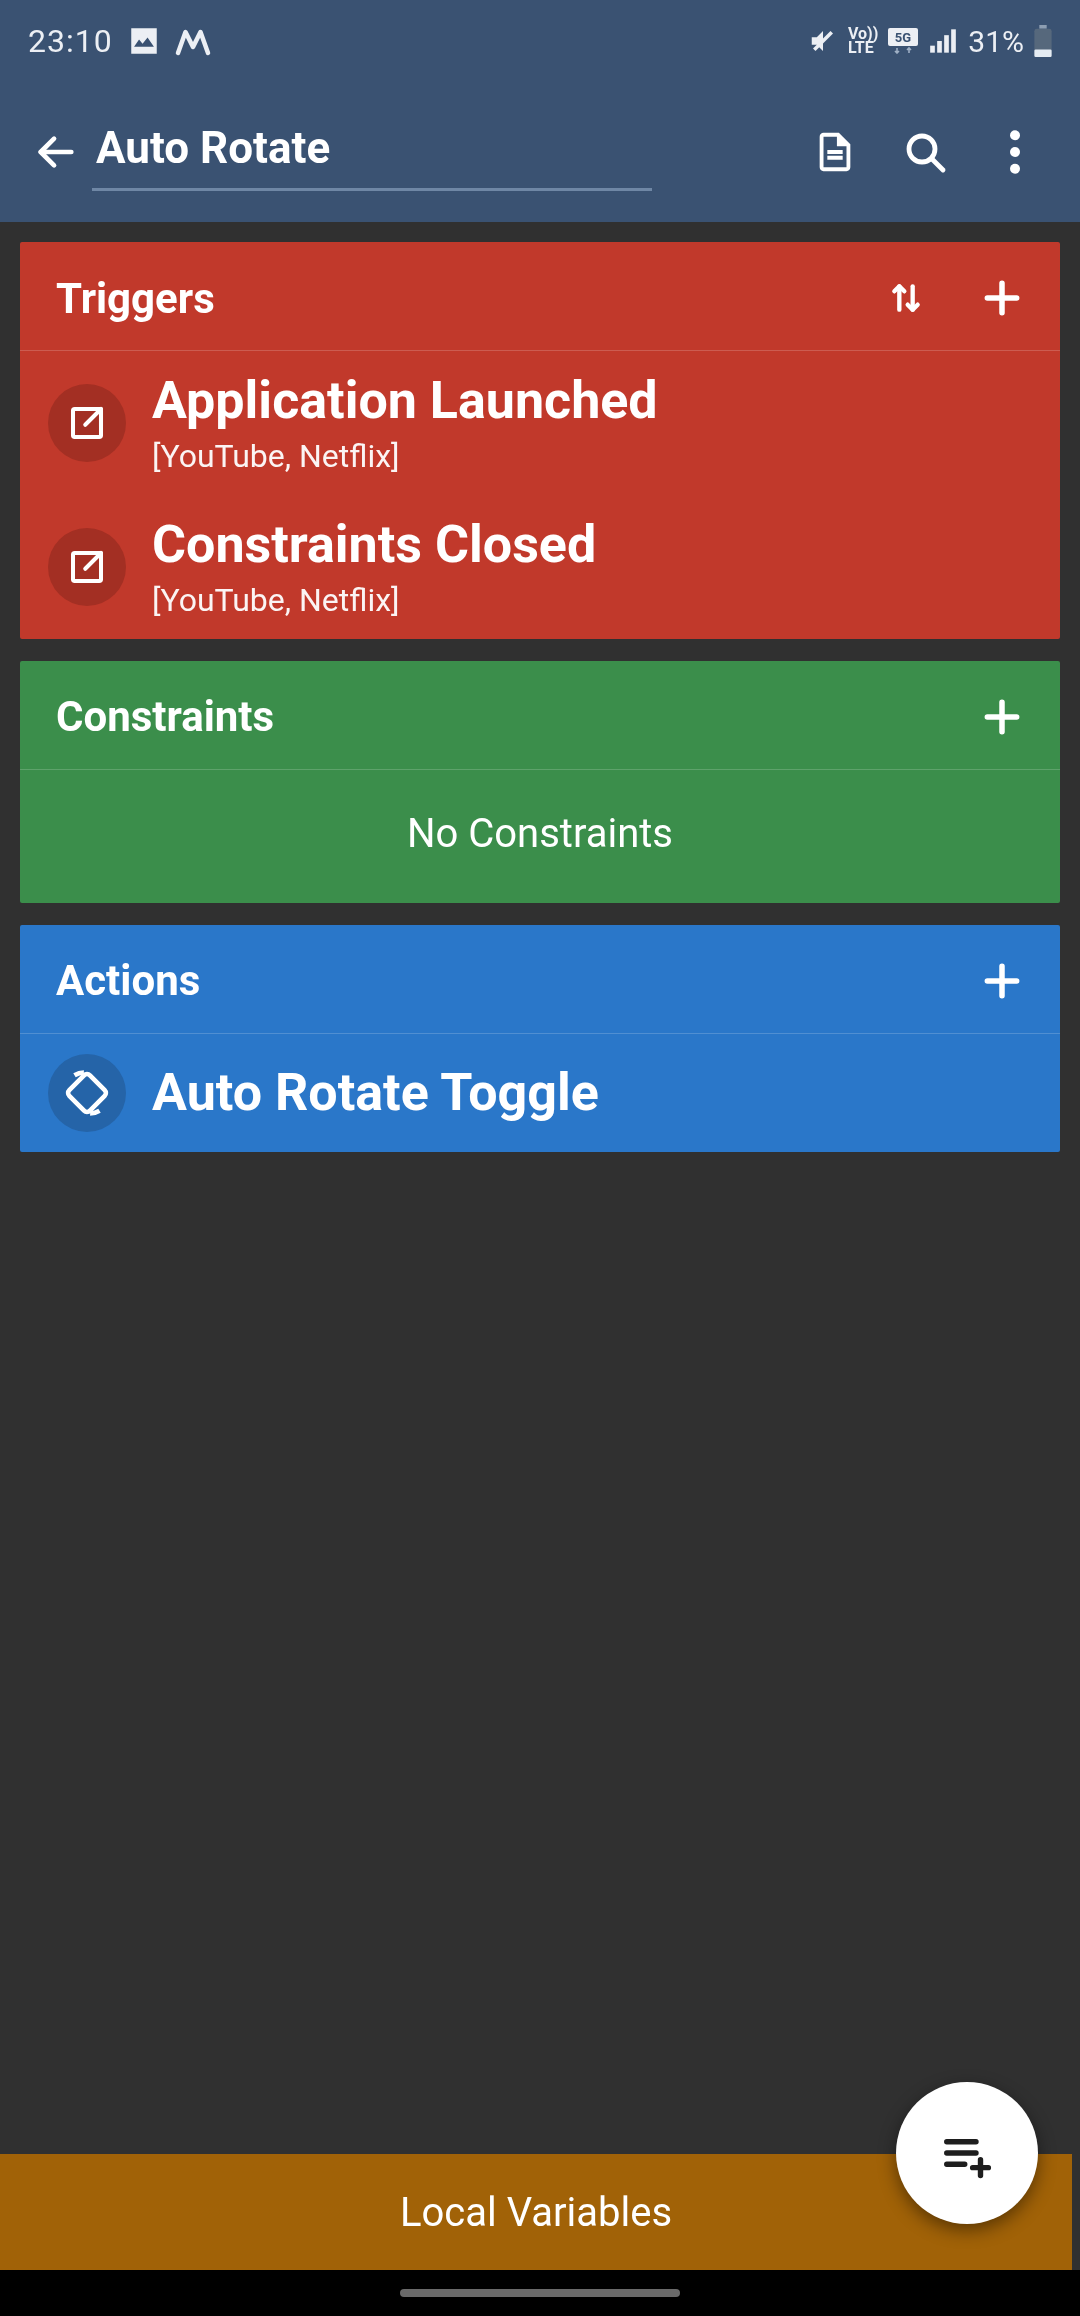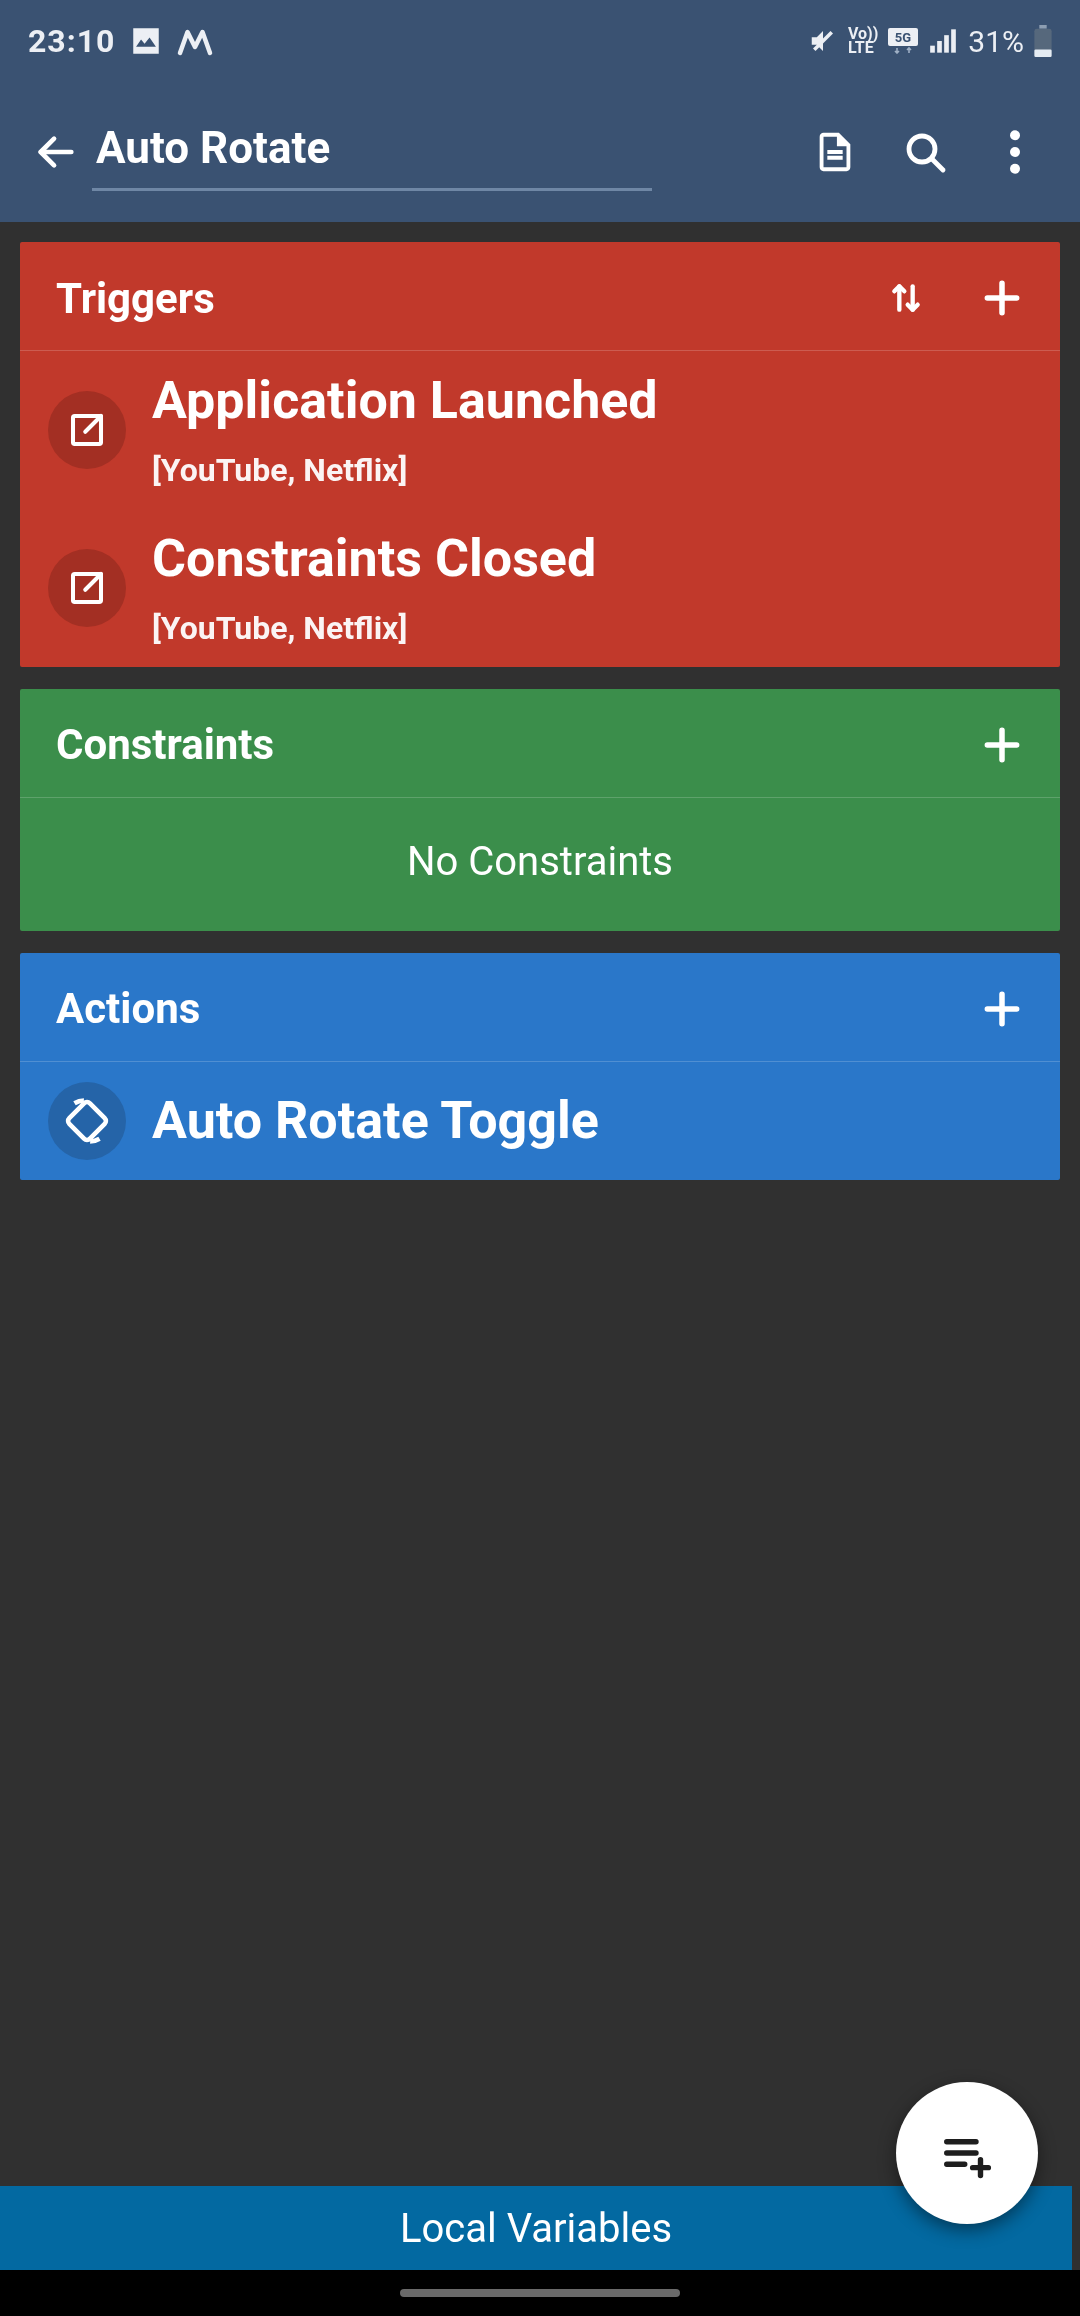--- a/index.html
+++ b/index.html
@@ -3,21 +3,21 @@
   <meta charset="utf-8">
   <style>
     * { margin:0; padding:0; box-sizing:border-box; font-family: Roboto, -apple-system, Arial, sans-serif; }
     html,body { width:1080px; height:2316px; background:#000; overflow:hidden; }
     .screen { width:1080px; height:2316px; background:#303030; position:relative; display:flex; flex-direction:column; }
 
     
     .statusbar { height:82px; background:#3a5272; display:flex; align-items:center; justify-content:space-between; padding:0 28px; color:#eceff4; font-size:32px; }
     .sb-left { display:flex; align-items:center; gap:14px; }
     .sb-right { display:flex; align-items:center; gap:10px; }
-    .sb-time { font-weight:700; letter-spacing:1px; }
+    .sb-time { font-weight:400; letter-spacing:1px; }
     .sb-icon svg { display:block; }
     .sb-batt { font-size:30px; display:flex; align-items:center; gap:4px; }
     .statusbar .tiny { font-size:16px; line-height:14px; font-weight:700; }
 
     
     .appbar { height:140px; background:#3a5272; display:flex; align-items:center; padding:0 20px; }
     .appbar .back { width:72px; height:72px; display:flex; align-items:center; justify-content:center; }
     .appbar .title-wrap { flex:1; }
     .appbar input.title { width:560px; background:transparent; border:none; border-bottom:3px solid #6f87a5; color:#fff; font-size:44px; font-weight:700; padding:8px 4px 14px 4px; outline:none; }
     .appbar .act { width:90px; height:90px; display:flex; align-items:center; justify-content:center; }
@@ -34,26 +34,26 @@
 
     .triggers { background:#c1392b; }
     .actions  { background:#2a77c9; }
     .constraints { background:#3b8e4b; }
 
     .row { display:flex; align-items:center; gap:26px; padding:20px 28px; }
     .row .chip { width:78px; height:78px; border-radius:50%; display:flex; align-items:center; justify-content:center; flex-shrink:0; }
     .triggers .chip { background:#a32f23; }
     .actions  .chip { background:#2564a8; }
     .row .txt .t1 { font-size:52px; font-weight:700; line-height:1.15; }
-    .row .txt .t2 { font-size:32px; font-weight:700; margin-top:20px; opacity:0.95; }
+    .row .txt .t2 { font-size:32px; font-weight:400; margin-top:6px; opacity:0.95; }
 
     .empty { text-align:center; font-size:40px; padding:40px 0 46px; }
 
     
-    .bottom { position:absolute; left:0; right:8px; bottom:46px; height:84px; background:#0369a1; color:#fff; display:flex; align-items:center; justify-content:center; font-size:40px; }
+    .bottom { position:absolute; left:0; right:8px; bottom:46px; height:116px; background:#a16207; color:#fff; display:flex; align-items:center; justify-content:center; font-size:40px; }
     .fab { position:absolute; right:42px; bottom:92px; width:142px; height:142px; border-radius:50%; background:#fff; display:flex; align-items:center; justify-content:center; box-shadow:0 6px 18px rgba(0,0,0,0.45); }
 
     
     .navbar { position:absolute; left:0; right:0; bottom:0; height:46px; background:#000; display:flex; align-items:center; justify-content:center; }
     .navhandle { width:280px; height:8px; border-radius:4px; background:#6a6a6a; }
   </style>
 </head>
 <body>
 
 <div class="screen">

